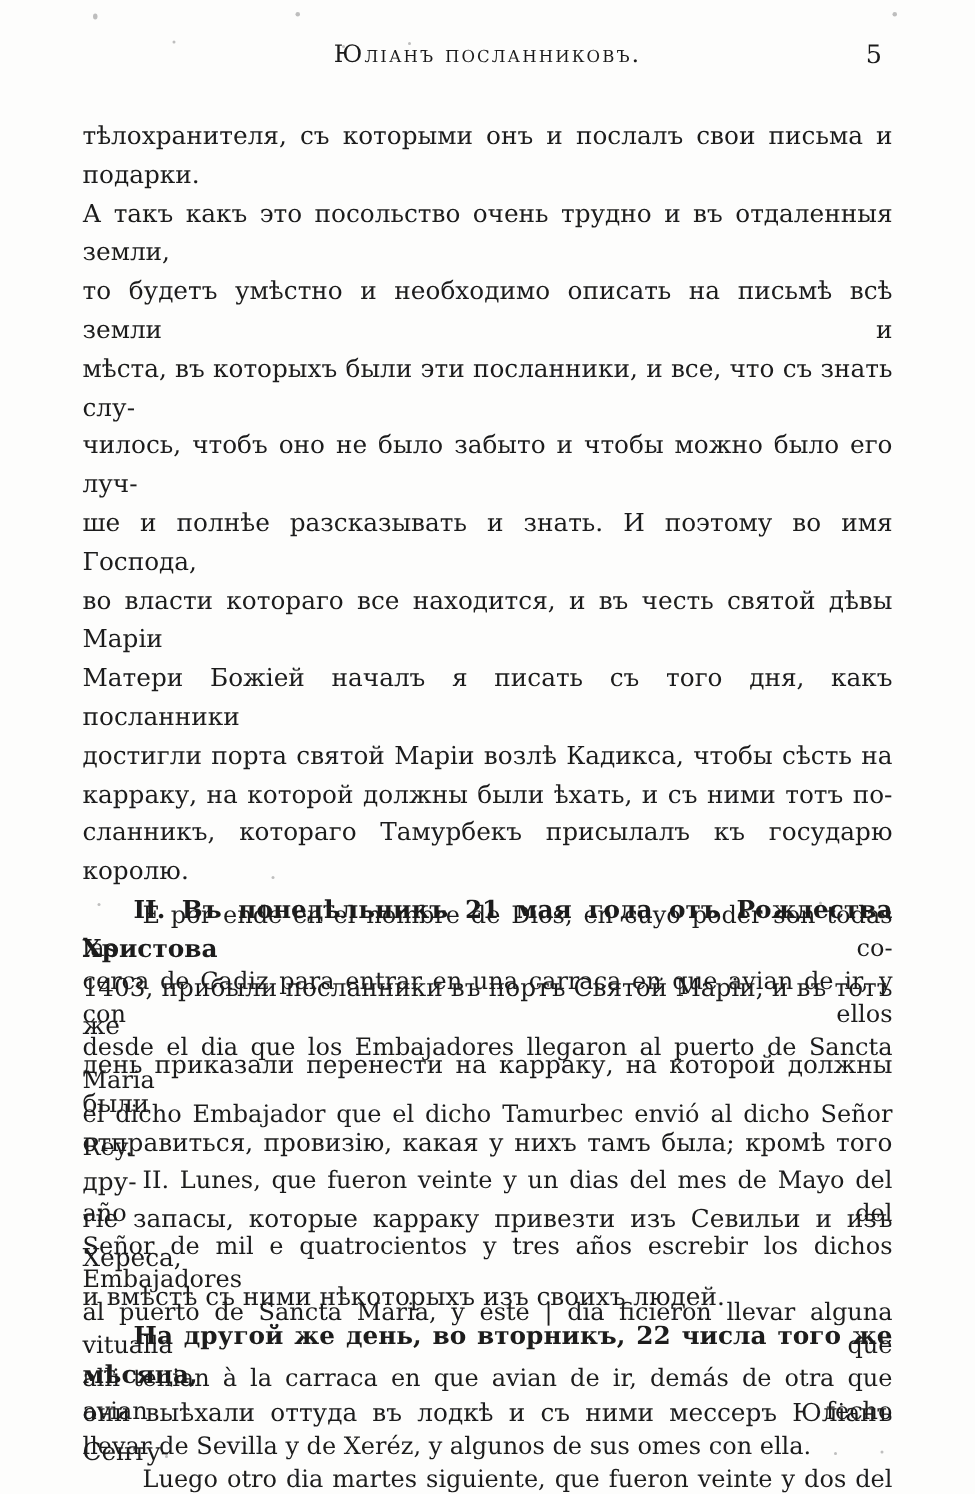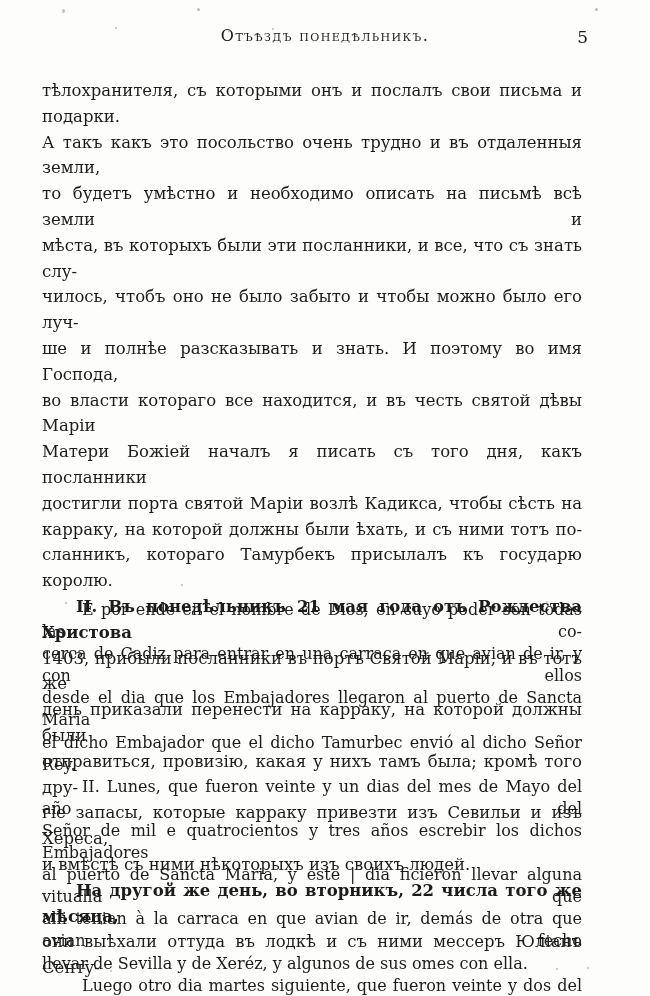--- a/index.html
+++ b/index.html
@@ -25,21 +25,21 @@
   }
   .page-num {
     position: absolute;
     top: 27px;
     right: 62px;
     font-size: 17px;
     color: #1b1b1b;
   }
   .text-block {
     position: absolute;
-    left: 42px;
+    left: 55px;
     width: 540px;
   }
   .ru {
     top: 78px;
     font-size: 16.5px;
     line-height: 25.8px;
   }
   .es {
     top: 599px;
     font-size: 16px;
@@ -59,21 +59,21 @@
     opacity: 0.55;
     border-radius: 50%;
   }
 </style>
 </head>
 <body>
 
 <div class="page">
 
   <div class="running-head">
-    <span>Отъѣздъ понедѣльникъ.</span>
+    <span>Юліанъ посланниковъ.</span>
   </div>
 
   <div class="page-num">5</div>
 
   <div class="text-block ru">
       <div class="line just">тѣлохранителя, съ которыми онъ и послалъ свои письма и подарки.</div>
       <div class="line just">А такъ какъ это посольство очень трудно и въ отдаленныя земли,</div>
       <div class="line just">то будетъ умѣстно и необходимо описать на письмѣ всѣ земли и</div>
       <div class="line just">мѣста, въ которыхъ были эти посланники, и все, что съ знать слу-</div>
       <div class="line just">чилось, чтобъ оно не было забыто и чтобы можно было его луч-</div>

